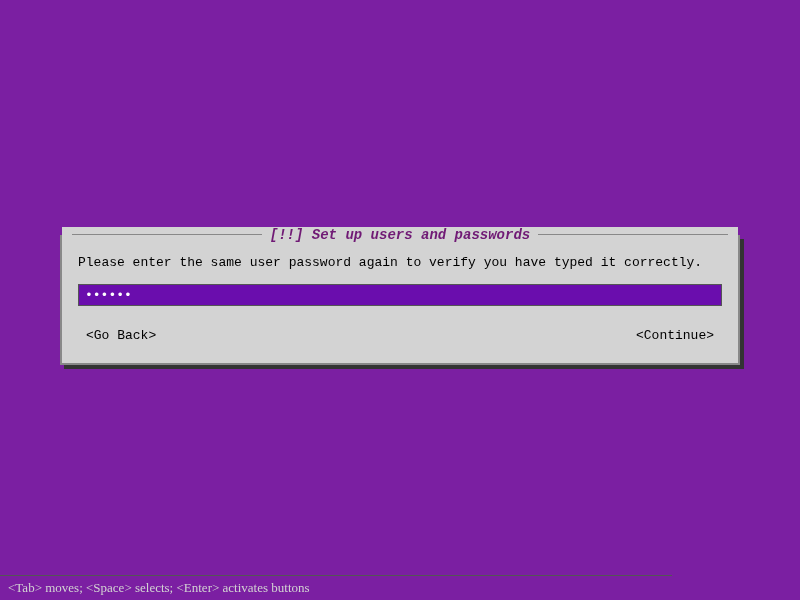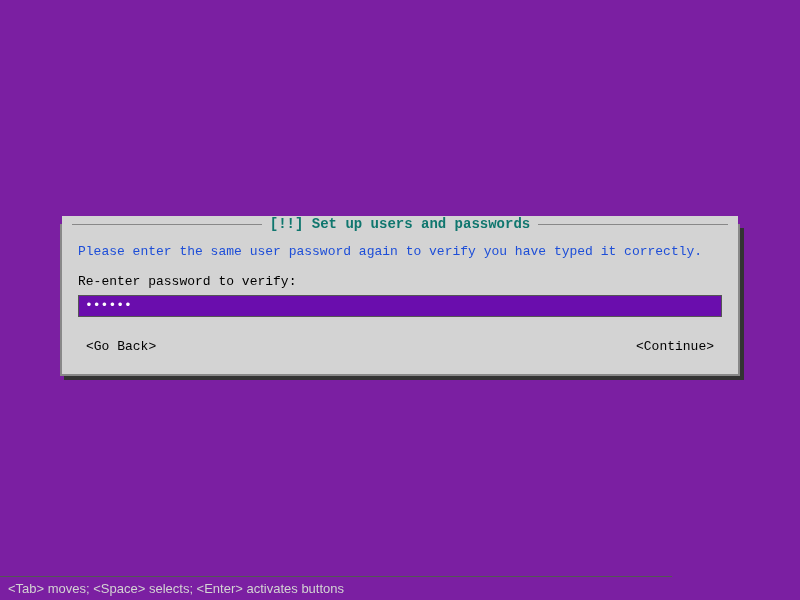--- a/index.html
+++ b/index.html
@@ -48,34 +48,35 @@
       background-color: #888;
     }
 
     .title-line-right {
       flex: 1;
       height: 1px;
       background-color: #888;
     }
 
     .dialog-title-text {
-      color: #0f766e;
+      color: #701a75;
       font-weight: bold;
       font-size: 14px;
       padding: 0 8px;
       white-space: nowrap;
+      font-style: italic;
     }
 
     .dialog-content {
       padding: 10px 16px 16px 16px;
       margin-top: -10px;
     }
 
     .description-text {
-      color: #1d4ed8;
+      color: #000000;
       font-size: 13px;
       line-height: 1.5;
       margin-bottom: 12px;
     }
 
     .label-text {
       color: #000;
       font-size: 13px;
       margin-bottom: 6px;
     }
@@ -116,38 +117,37 @@
     }
 
     .status-bar {
       position: absolute;
       bottom: 0;
       left: 0;
       width: 672px;
       background-color: #7b1fa2;
       color: #d3d3d3;
       font-size: 13px;
-      font-family: Liberation Sans, sans-serif;
+      font-family: Liberation Serif, serif;
       padding: 4px 8px;
       border-top: 1px solid #555;
     }
   </style>
 </head>
 <body>
 
 <div class="dialog-box">
   <div class="dialog-title-bar">
     <div class="title-line-left"></div>
     <span class="dialog-title-text">[!!] Set up users and passwords</span>
     <div class="title-line-right"></div>
   </div>
 
   <div class="dialog-content">
     <p class="description-text">Please enter the same user password again to verify you have typed it correctly.</p>
-    <p class="label-text">Re-enter password to verify:</p>
     <div class="password-field-container">
       <input type="password" class="password-field" value="******" style="">
     </div>
     <div class="button-row">
       <button class="dialog-button">&lt;Go Back&gt;</button>
       <button class="dialog-button">&lt;Continue&gt;</button>
     </div>
   </div>
 </div>
 

